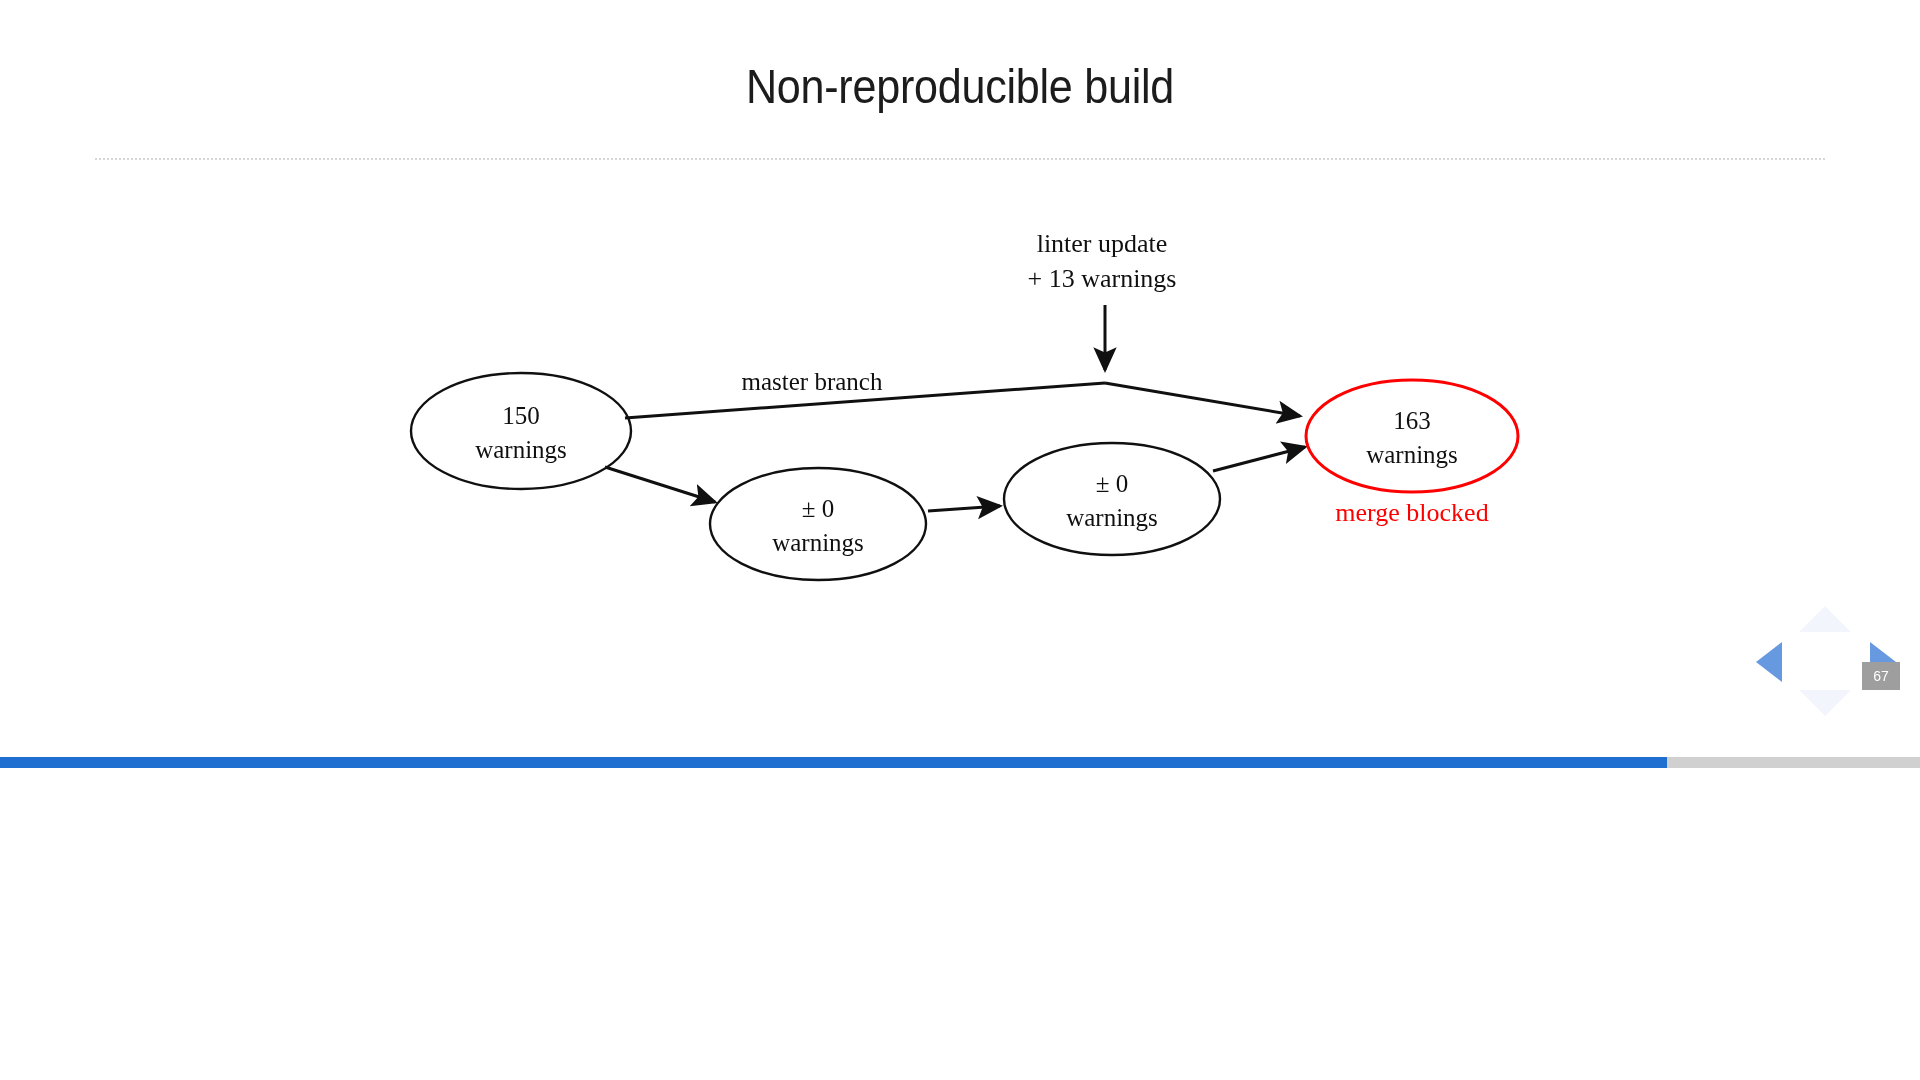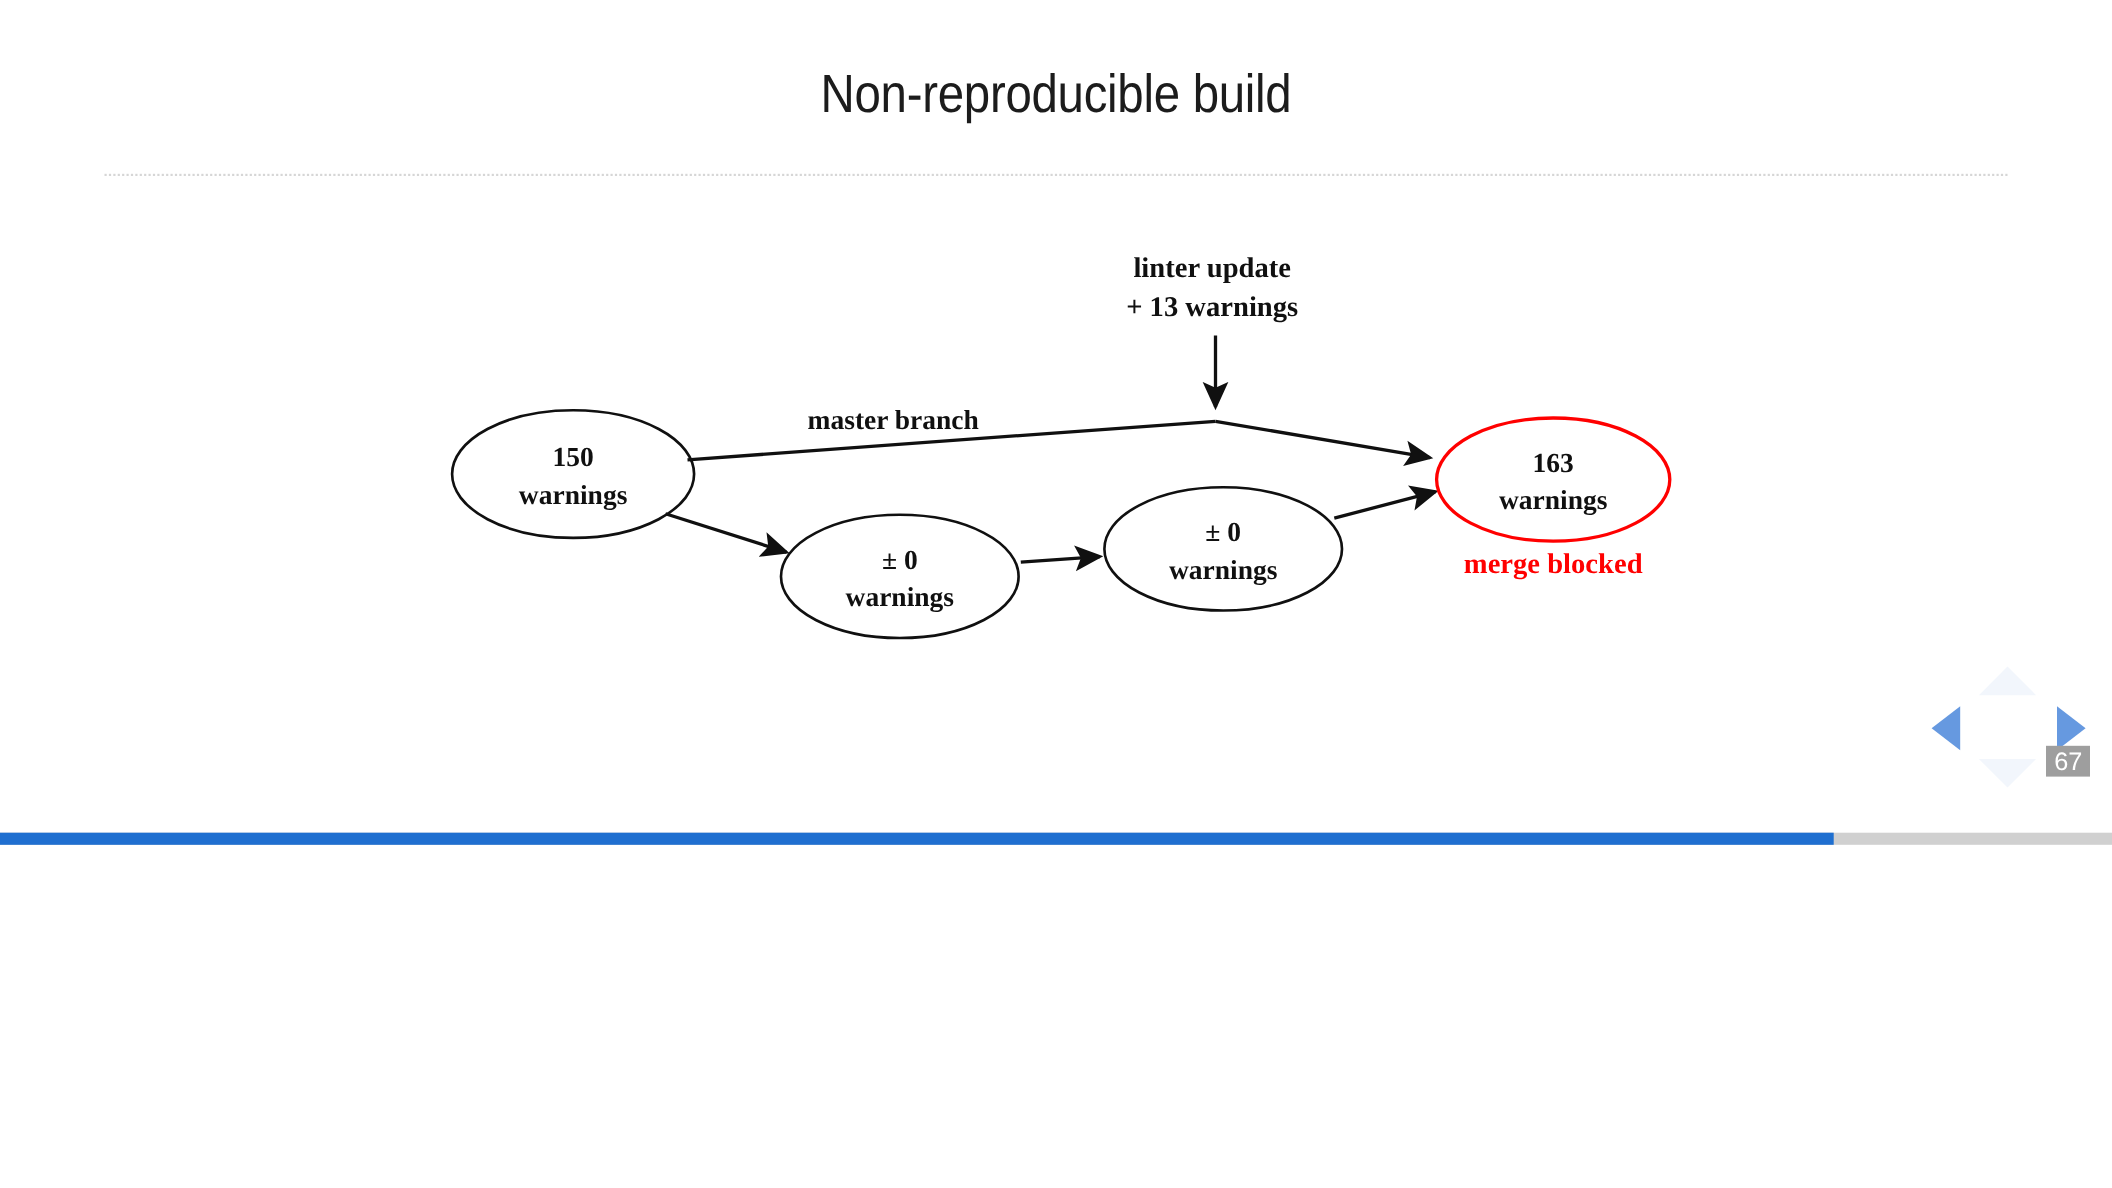--- a/index.html
+++ b/index.html
@@ -43,21 +43,20 @@
     border-top: 2px dotted #d6d6d6;
   }
 
   
   .diagram {
     position: absolute;
     top: 0;
     left: 0;
     width: 1920px;
     height: 700px;
-    font-weight: bold;
   }
 
   .diagram svg { display: block; }
 
   .node-text {
     font-family: "Liberation Serif", serif;
     font-size: 25px;
     fill: #101010;
   }
   .node-text.sub { font-size: 25px; }
@@ -132,27 +131,27 @@
   .nav-down {
     left: 49px; bottom: 4px;
     border-left: 26px solid transparent;
     border-right: 26px solid transparent;
     border-top: 26px solid #f2f6fc;
   }
 
   .page-badge {
     position: absolute;
     right: 0px;
-    bottom: 14px;
+    bottom: 30px;
     min-width: 38px;
     height: 28px;
     background: #9e9e9e;
     color: #ffffff;
     font-family: "Liberation Sans", sans-serif;
-    font-size: 23px;
+    font-size: 14px;
     line-height: 28px;
     text-align: center;
     padding: 0 7px;
   }
 
   
   .progress-track {
     position: absolute;
     left: 0;
     bottom: 0;

